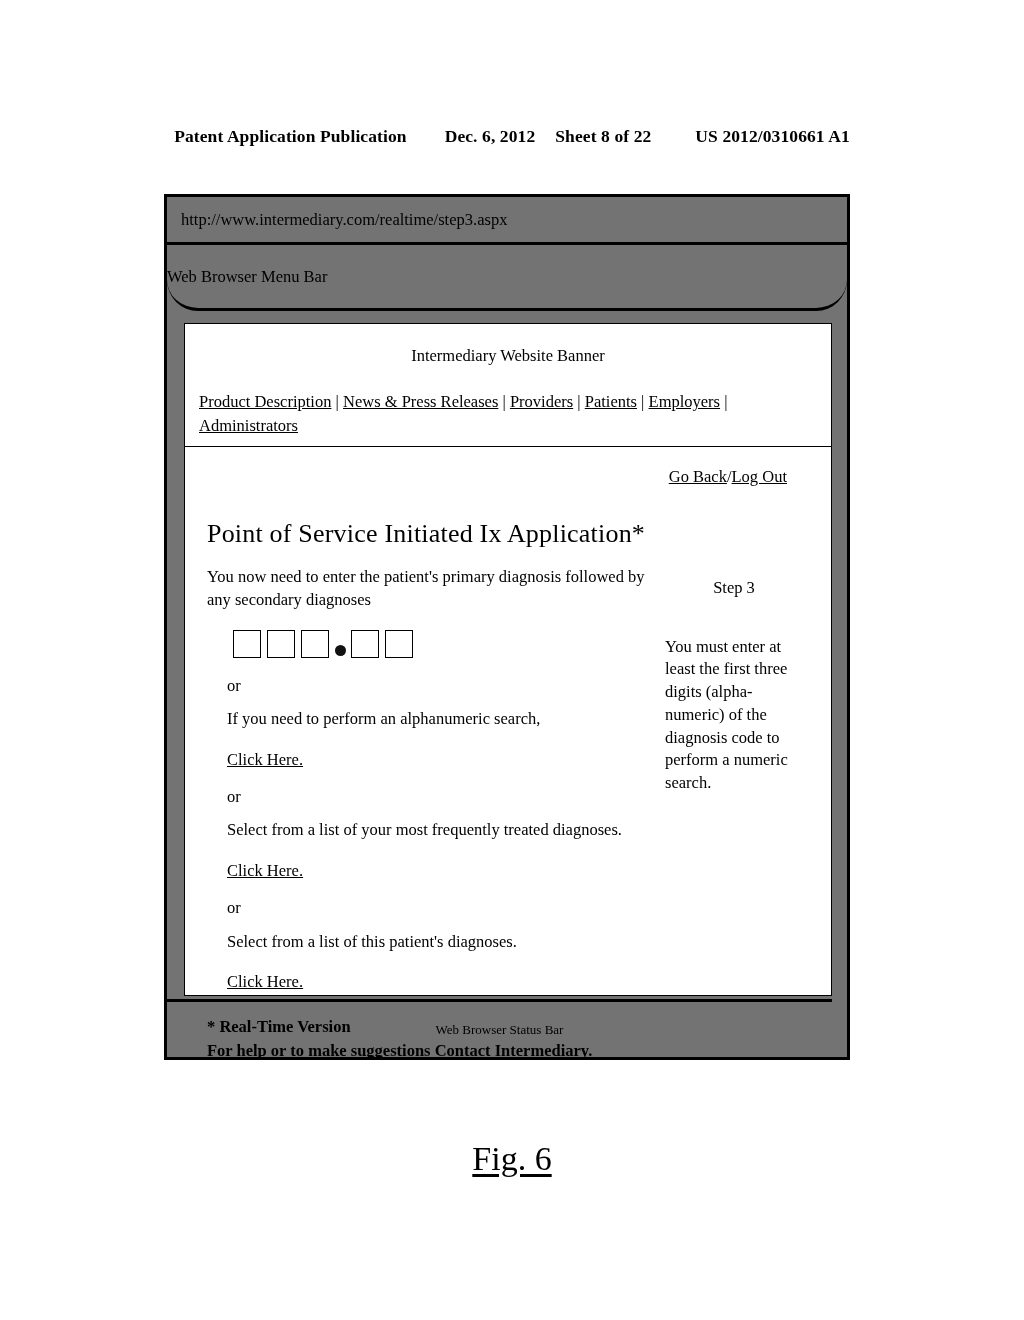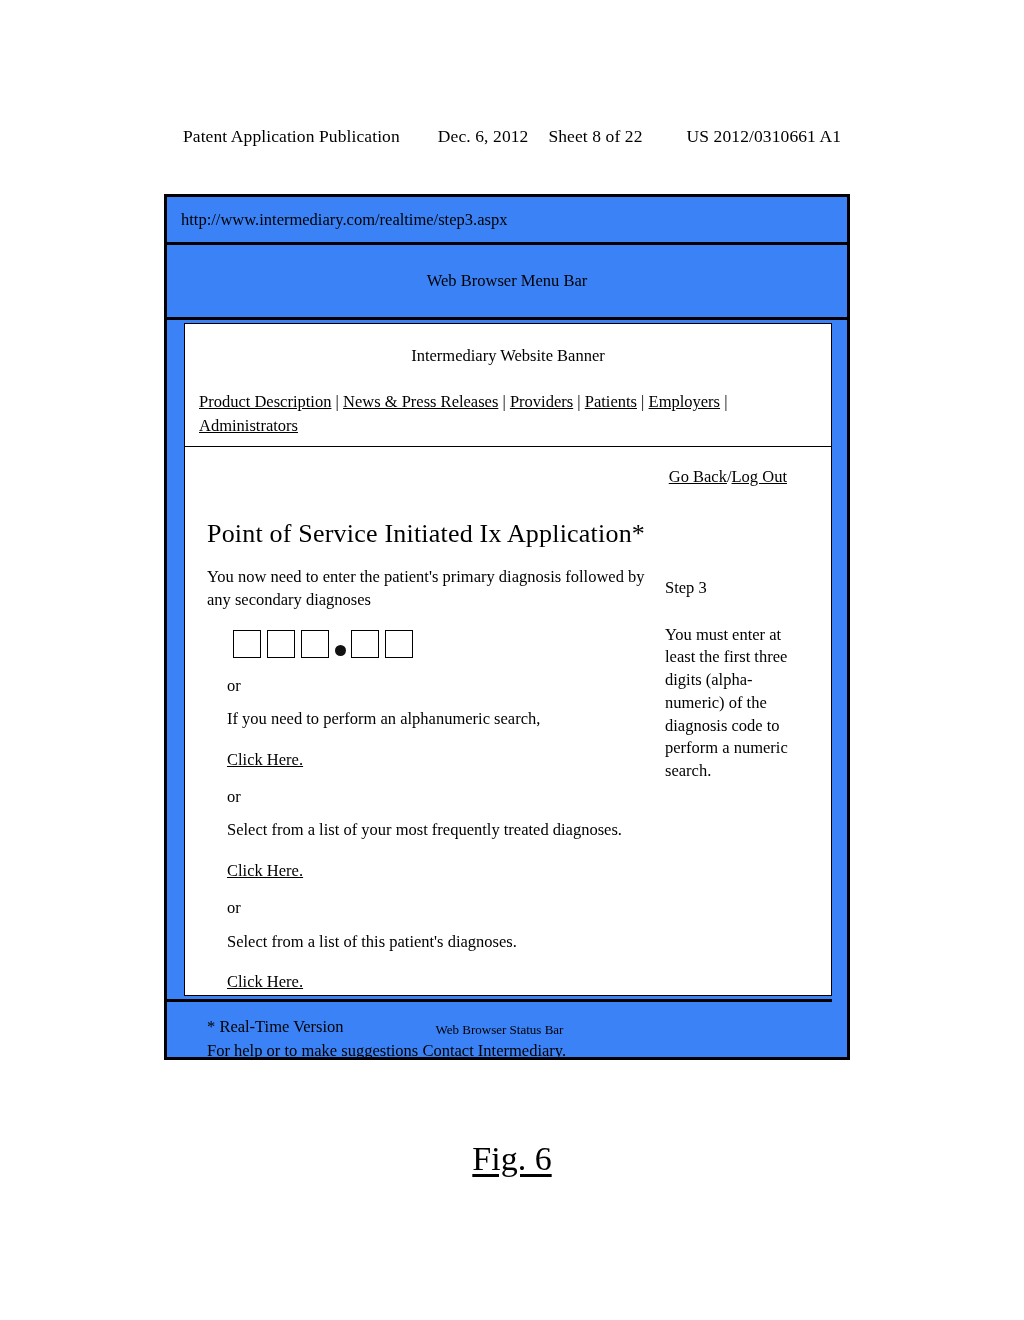--- a/index.html
+++ b/index.html
@@ -15,55 +15,55 @@
     overflow: hidden;
   }
 
   
   .patent-header {
     position: absolute;
     top: 86px; left: 0; right: 0;
     display: flex;
     justify-content: center;
     align-items: baseline;
-    font-weight: normal;
+    font-weight: bold;
     font-size: 17.5px;
     letter-spacing: 0.1px;
     white-space: nowrap;
   }
   .patent-header .ph-pub { margin-right: 38px; }
   .patent-header .ph-date { margin-right: 20px; margin-top: 40px; }
   .patent-header .ph-sheet { margin-right: 44px; }
   .patent-header .ph-num { }
 
   
   .browser-frame {
     position: absolute;
     left: 164px; top: 194px;
     width: 686px; height: 866px;
     border: 3px solid #000;
-    background: #3b82f6;
+    background: #737373;
   }
 
   .url-bar {
     height: 48px;
     border-bottom: 3px solid #000;
     display: flex;
     align-items: center;
     padding-left: 14px;
     font-size: 16.5px;
   }
 
   .menu-bar {
-    height: 75px;
+    height: 66px;
     border-bottom: 3px solid #000;
     display: flex;
     align-items: center;
-    justify-content: center;
-    font-size: 16.5px;
+    font-size: 16.5px;
+    border-radius: 31px;
   }
 
   
   .site-panel {
     position: absolute;
     left: 17px; top: 126px;
     width: 648px; height: 673px;
     border: 1.5px solid #000;
     background: #fff;
   }
@@ -169,29 +169,30 @@
   }
   .opt-link a, .footer-link a {
     color: #000;
     text-decoration: underline;
   }
 
   .footer-note {
     margin-top: 22px;
     padding-left: 0;
     line-height: 1.4;
+    font-weight: bold;
   }
 
   .col-side {
     width: 150px;
     padding: 28px 0 0 12px;
     font-size: 16.5px;
     line-height: 1.38;
   }
-  .side-step { margin-bottom: 24px; }
+  .side-step { margin-bottom: 36px; text-align: center; }
 
   
   .status-bar {
     position: absolute;
     left: 0; right: 15px; bottom: 0;
     height: 58px;
     border-top: 3px solid #000;
     display: flex;
     align-items: center;
     justify-content: center;

